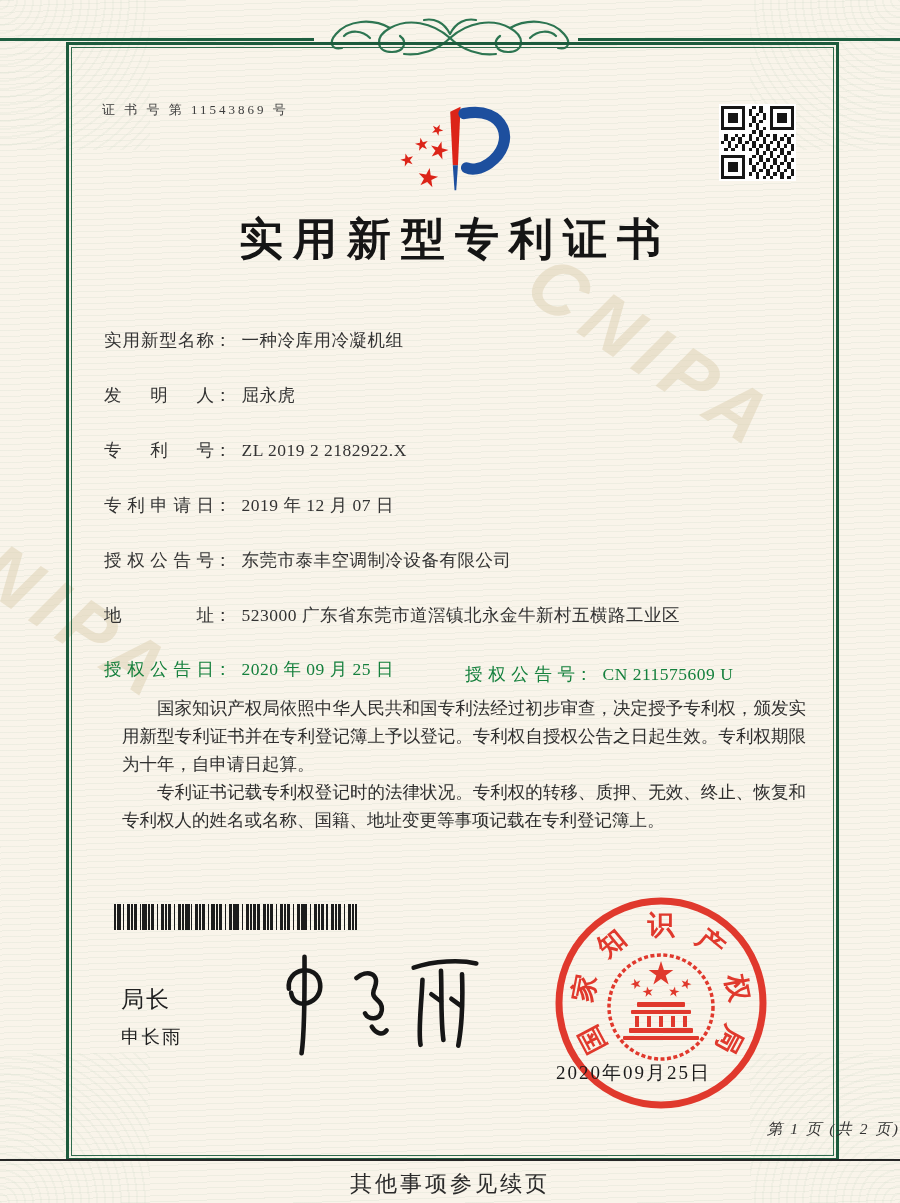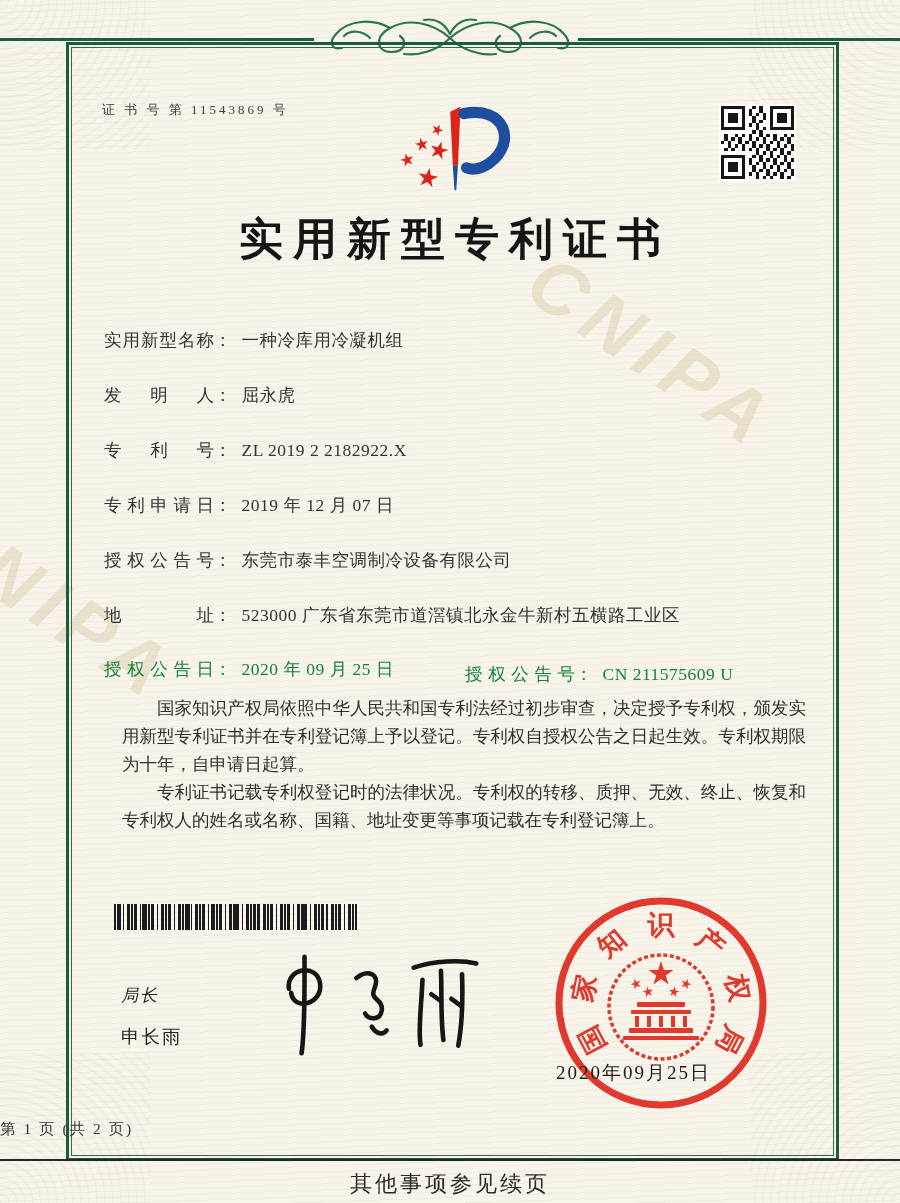--- a/index.html
+++ b/index.html
@@ -57,28 +57,28 @@
   .paras{position:absolute;left:122px;top:694px;width:684px;font-size:17.5px;line-height:28px;color:#2f2f2f;text-align:justify;}
   .paras p{margin:0;text-indent:2em;}
 
   .barcode{
     position:absolute;left:114px;top:904px;width:243px;height:26px;
     background:
       repeating-linear-gradient(90deg,#1c1c1c 0 2px,transparent 2px 3px,#1c1c1c 3px 6px,transparent 6px 9px,#1c1c1c 9px 10px,transparent 10px 13px,#1c1c1c 13px 16px,transparent 16px 17px),
       repeating-linear-gradient(90deg,transparent 0 5px,#1c1c1c 5px 7px,transparent 7px 23px);
   }
 
-  .signer-title{position:absolute;left:121px;top:984px;font-size:17px;letter-spacing:2px;color:#222;font-family:"Liberation Sans","DejaVu Sans",sans-serif;font-style:italic;}
+  .signer-title{position:absolute;left:121px;top:984px;font-size:23px;letter-spacing:2px;color:#222;font-family:"Liberation Sans","DejaVu Sans",sans-serif;}
   .signer-name{position:absolute;left:121px;top:1024px;font-size:18.5px;letter-spacing:2px;color:#222;font-family:Liberation Serif, serif;}
   .signature{position:absolute;left:258px;top:946px;width:230px;height:110px;transform:rotate(-2deg);}
 
   .seal{position:absolute;left:550px;top:892px;width:222px;height:222px;opacity:.93;}
   .seal-date{position:absolute;left:556px;top:1060px;font-size:19px;letter-spacing:2px;color:#1b1b1b;z-index:4;}
 
-  .page-info{position:absolute;left:0;right:0;top:1119px;text-align:left;font-size:15.5px;letter-spacing:2px;color:#333;}
+  .page-info{position:absolute;left:0;right:0;top:1119px;text-align:right;font-size:15.5px;letter-spacing:2px;color:#333;font-style:italic;}
 
   .bottom-line{position:absolute;left:0;right:0;top:1159px;height:2px;background:#262626;z-index:3;}
   .footer-note{position:absolute;left:0;right:0;top:1169px;text-align:center;font-size:22px;letter-spacing:3px;color:#2b2b2b;z-index:3;}
 </style>
 </head>
 <body>
 
 <div class="page">
 
   <div class="corner tl"></div>

